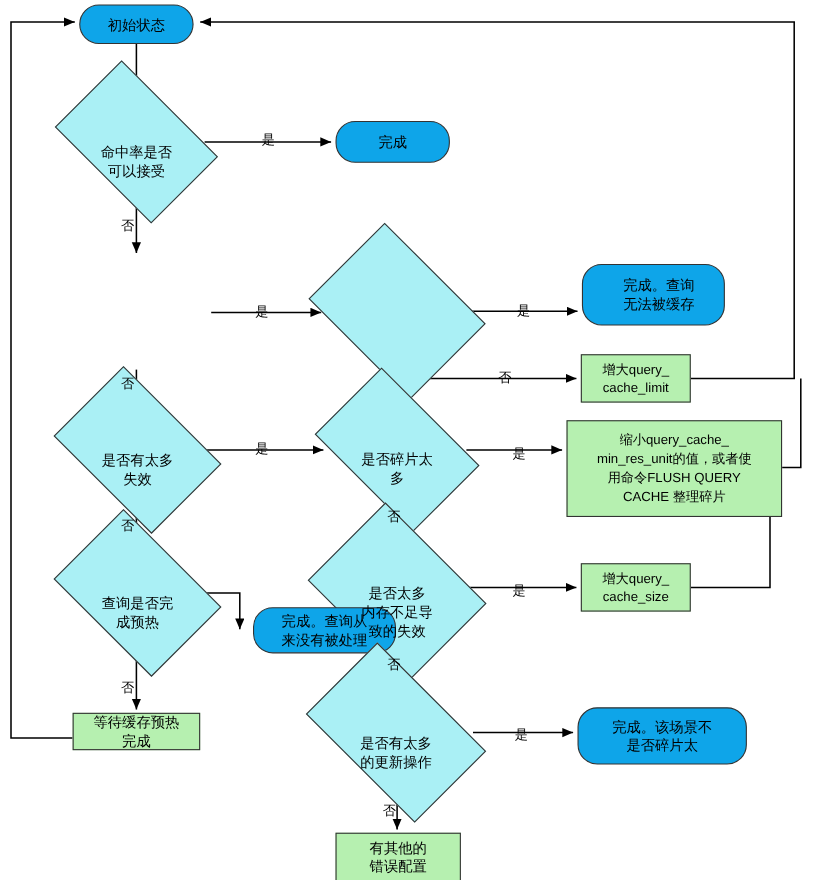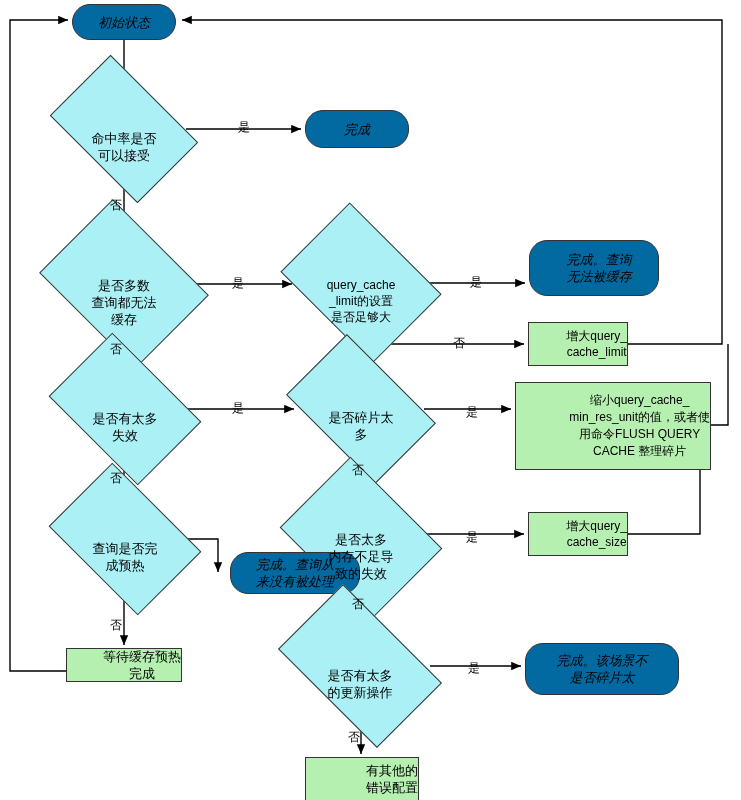--- a/index.html
+++ b/index.html
@@ -20,30 +20,28 @@
     align-items:center;
     justify-content:center;
     text-align:center;
     font-size:13px;
     line-height:17px;
     color:#000;
     white-space:pre-line;
   }
   
   .term{
-    background:#0369a1;
+    background:#0ea5e9;
     border:1px solid #333;
     border-radius:18px;
-    font-style:italic;
   }
   
   .rect{
     background:#b6f0b0;
     border:1px solid #333;
-    justify-content:flex-end;
   }
   
   .diamond{
     background:transparent;
     border:none;
   }
   .diamond .dshape{
     position:absolute;
     left:0;top:0;width:100%;height:100%;
     background:#aaf0f5;
@@ -129,32 +127,23 @@
   <div class="node diamond" style="left:62px;top:86px;width:124px;height:86px;">
     <span class="dshape"></span>
     <span class="dlabel">命中率是否
 可以接受</span>
   </div>
 
   <div class="node term" style="left:305px;top:110px;width:104px;height:38px;">
     <span>完成</span>
   </div>
 
-  <div class="node diamond" style="left:56px;top:232px;width:136px;height:104px;">
-    <span class="dshape"></span>
-    <span class="dlabel">是否多数
-查询都无法
-缓存</span>
-  </div>
 
   <div class="node diamond" style="left:296px;top:234px;width:130px;height:98px;font-size:12px;line-height:16px;">
     <span class="dshape"></span>
-    <span class="dlabel">query_cache
-_limit的设置
-是否足够大</span>
   </div>
 
   <div class="node term" style="left:529px;top:240px;width:130px;height:56px;padding-left:10px;">
     <span>完成。查询
 无法被缓存</span>
   </div>
 
   <div class="node rect" style="left:528px;top:322px;width:100px;height:44px;font-size:12px;line-height:16px;">
     <span>增大query_
 cache_limit</span>

